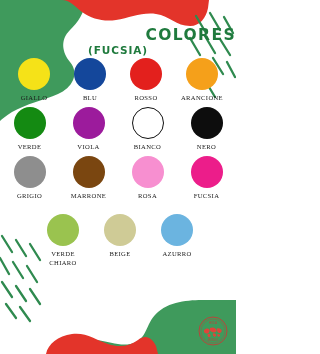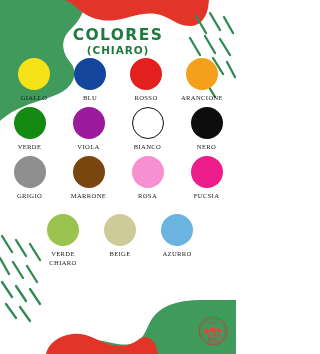--- a/index.html
+++ b/index.html
@@ -36,20 +36,21 @@
     z-index: 5;
   }
   .title-main {
     display: block;
     font-family: "DejaVu Sans", sans-serif;
     font-weight: 700;
     font-size: 15.5px;
     letter-spacing: 1.4px;
     color: #1f7a3d;
     line-height: 1.05;
+    text-align: right;
   }
   .title-sub {
     display: block;
     font-family: "DejaVu Sans", sans-serif;
     font-weight: 700;
     font-size: 10.5px;
     letter-spacing: 0.9px;
     color: #1f7a3d;
     line-height: 1.5;
   }
@@ -152,21 +153,21 @@
 
     <path d="M236,300 L236,354 L58,354 C66,344 80,338 96,340 C112,342 124,348 136,342
              C148,336 146,322 158,312 C172,300 192,300 208,300 Z" fill="#3f9a5c"></path>
 
     <path d="M46,354 C48,344 58,336 72,334 C86,332 96,340 108,344 C120,348 130,346 138,340
              C146,334 152,338 156,346 L158,354 Z" fill="#e3342a"></path>
   </svg>
 
   <div class="title-block">
     <span class="title-main">COLORES</span>
-    <span class="title-sub">(CHIARO)</span>
+    <span class="title-sub">(FUCSIA)</span>
   </div>
 
   <div class="grid">
 
     <div class="row r1">
       <div class="cell">
         <div class="swatch" style="background:#f5e218"></div>
         <div class="cap">GIALLO</div>
       </div>
       <div class="cell">

